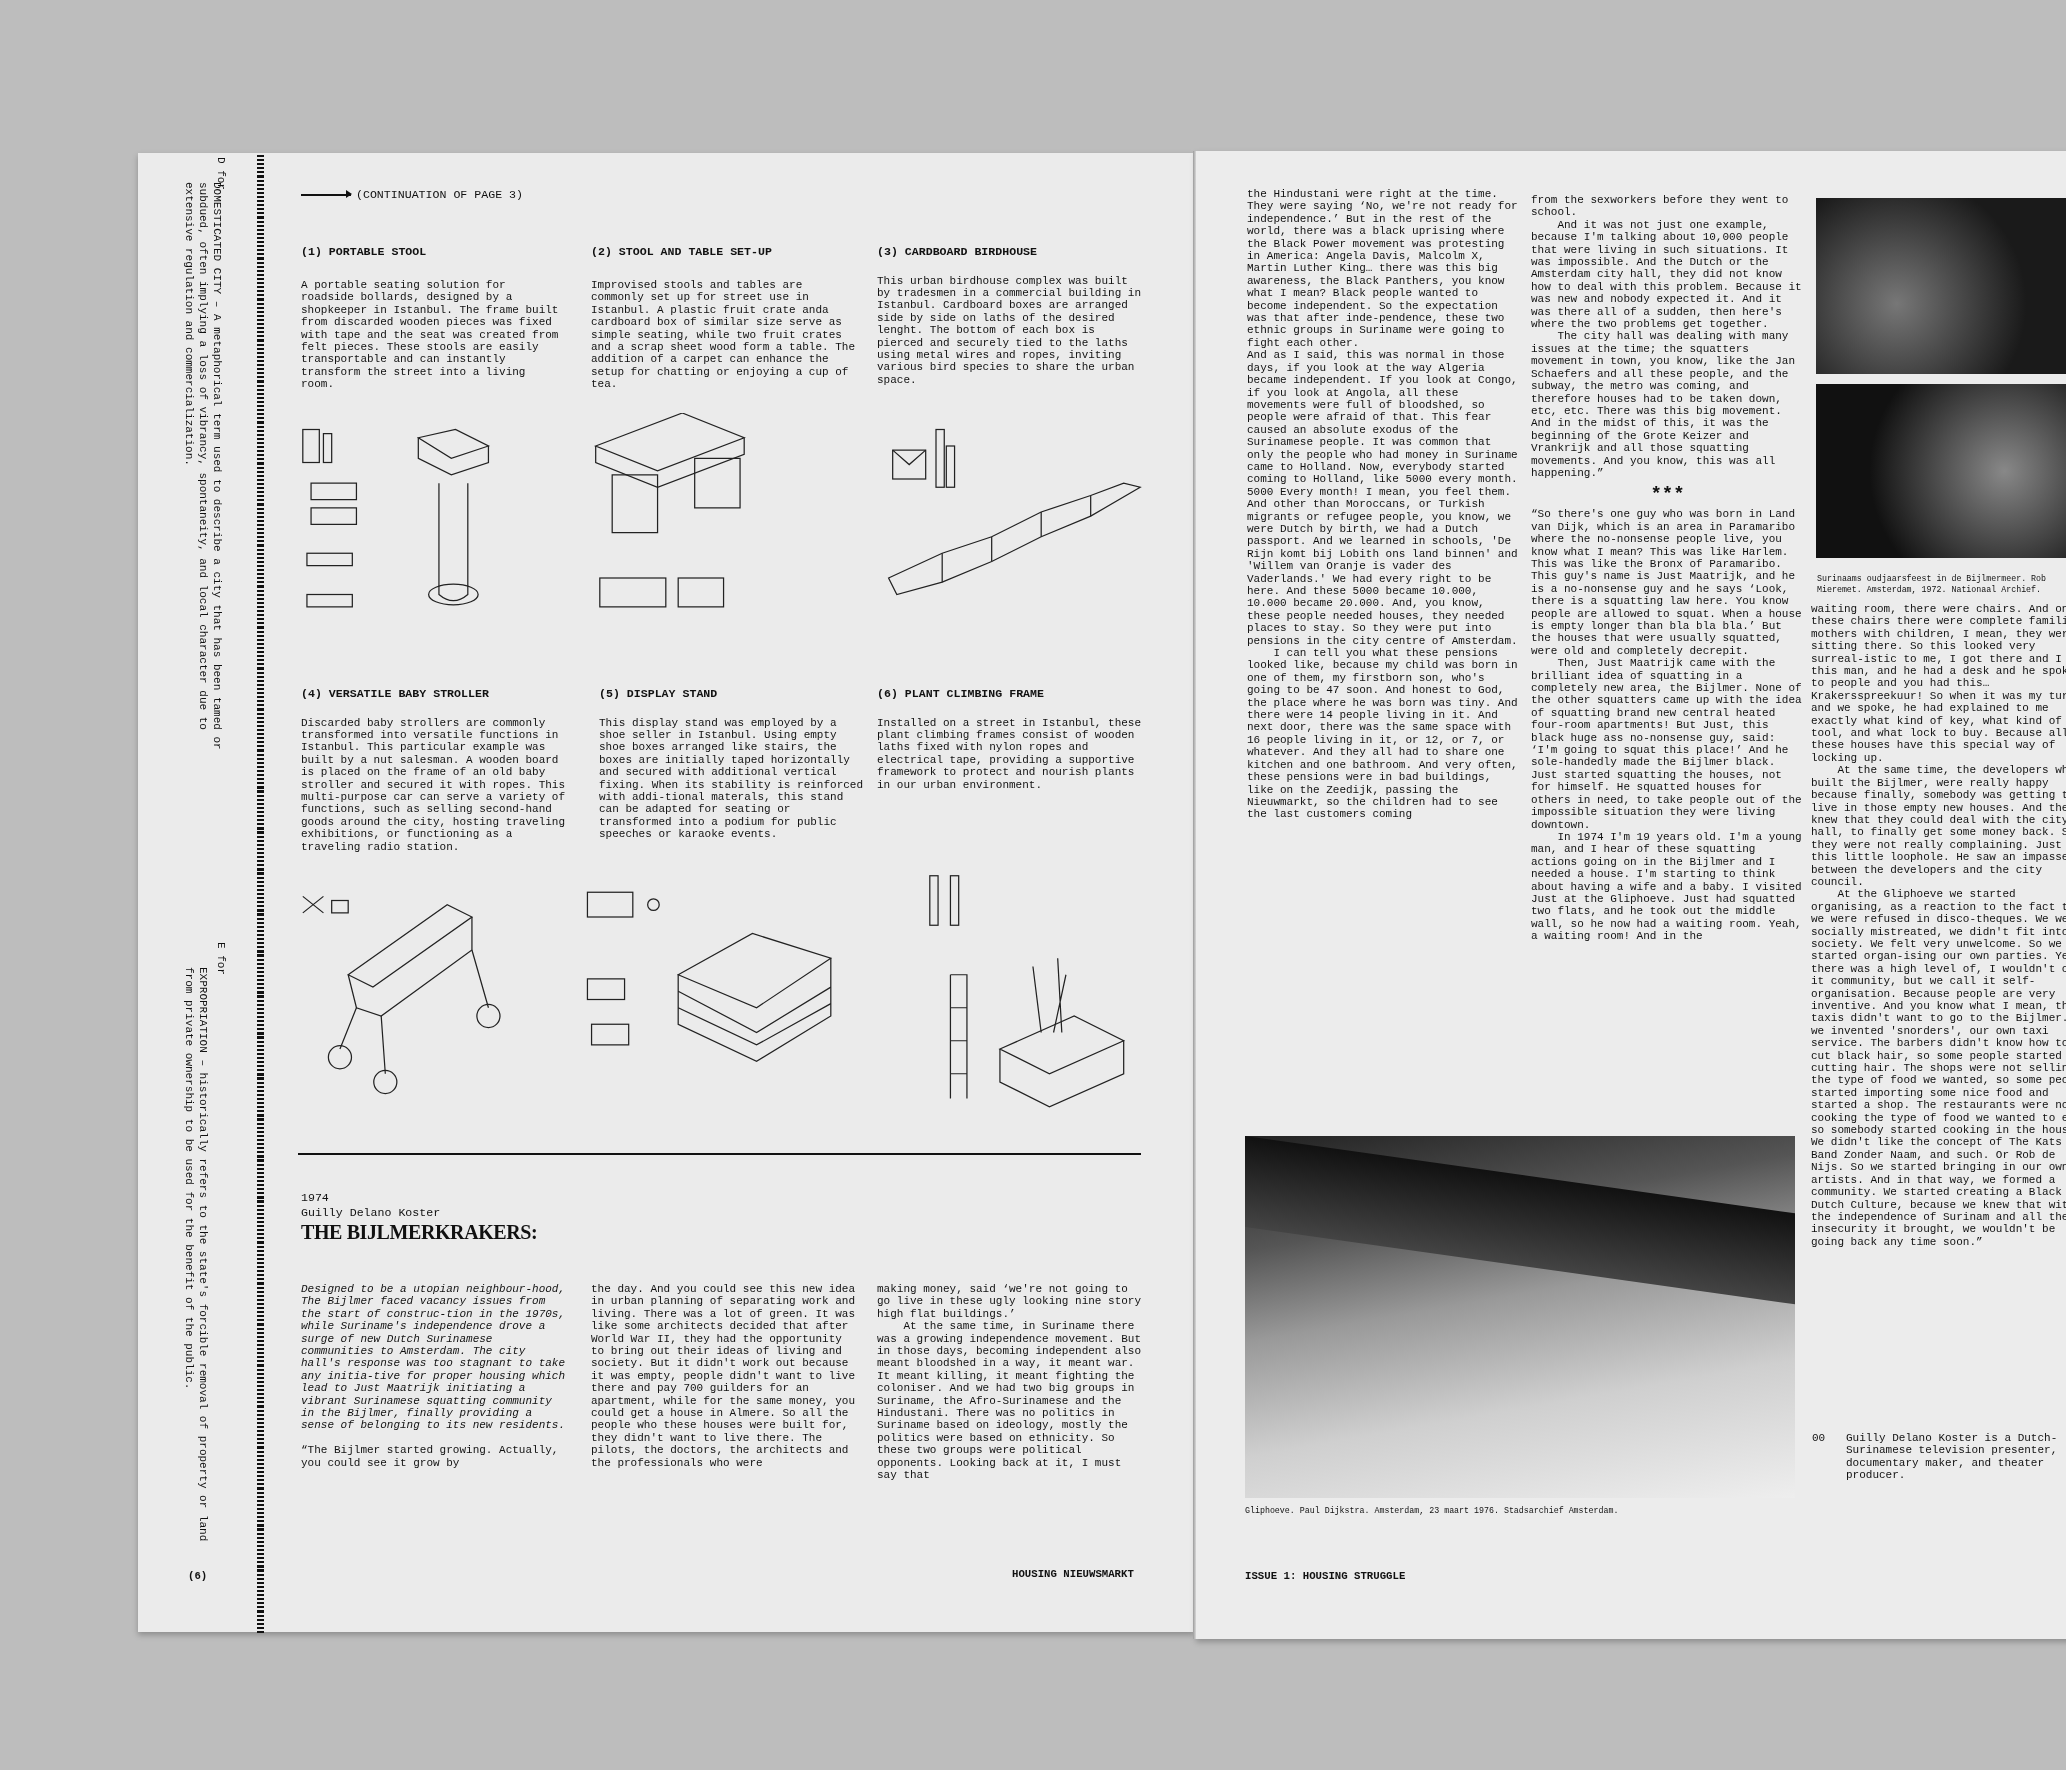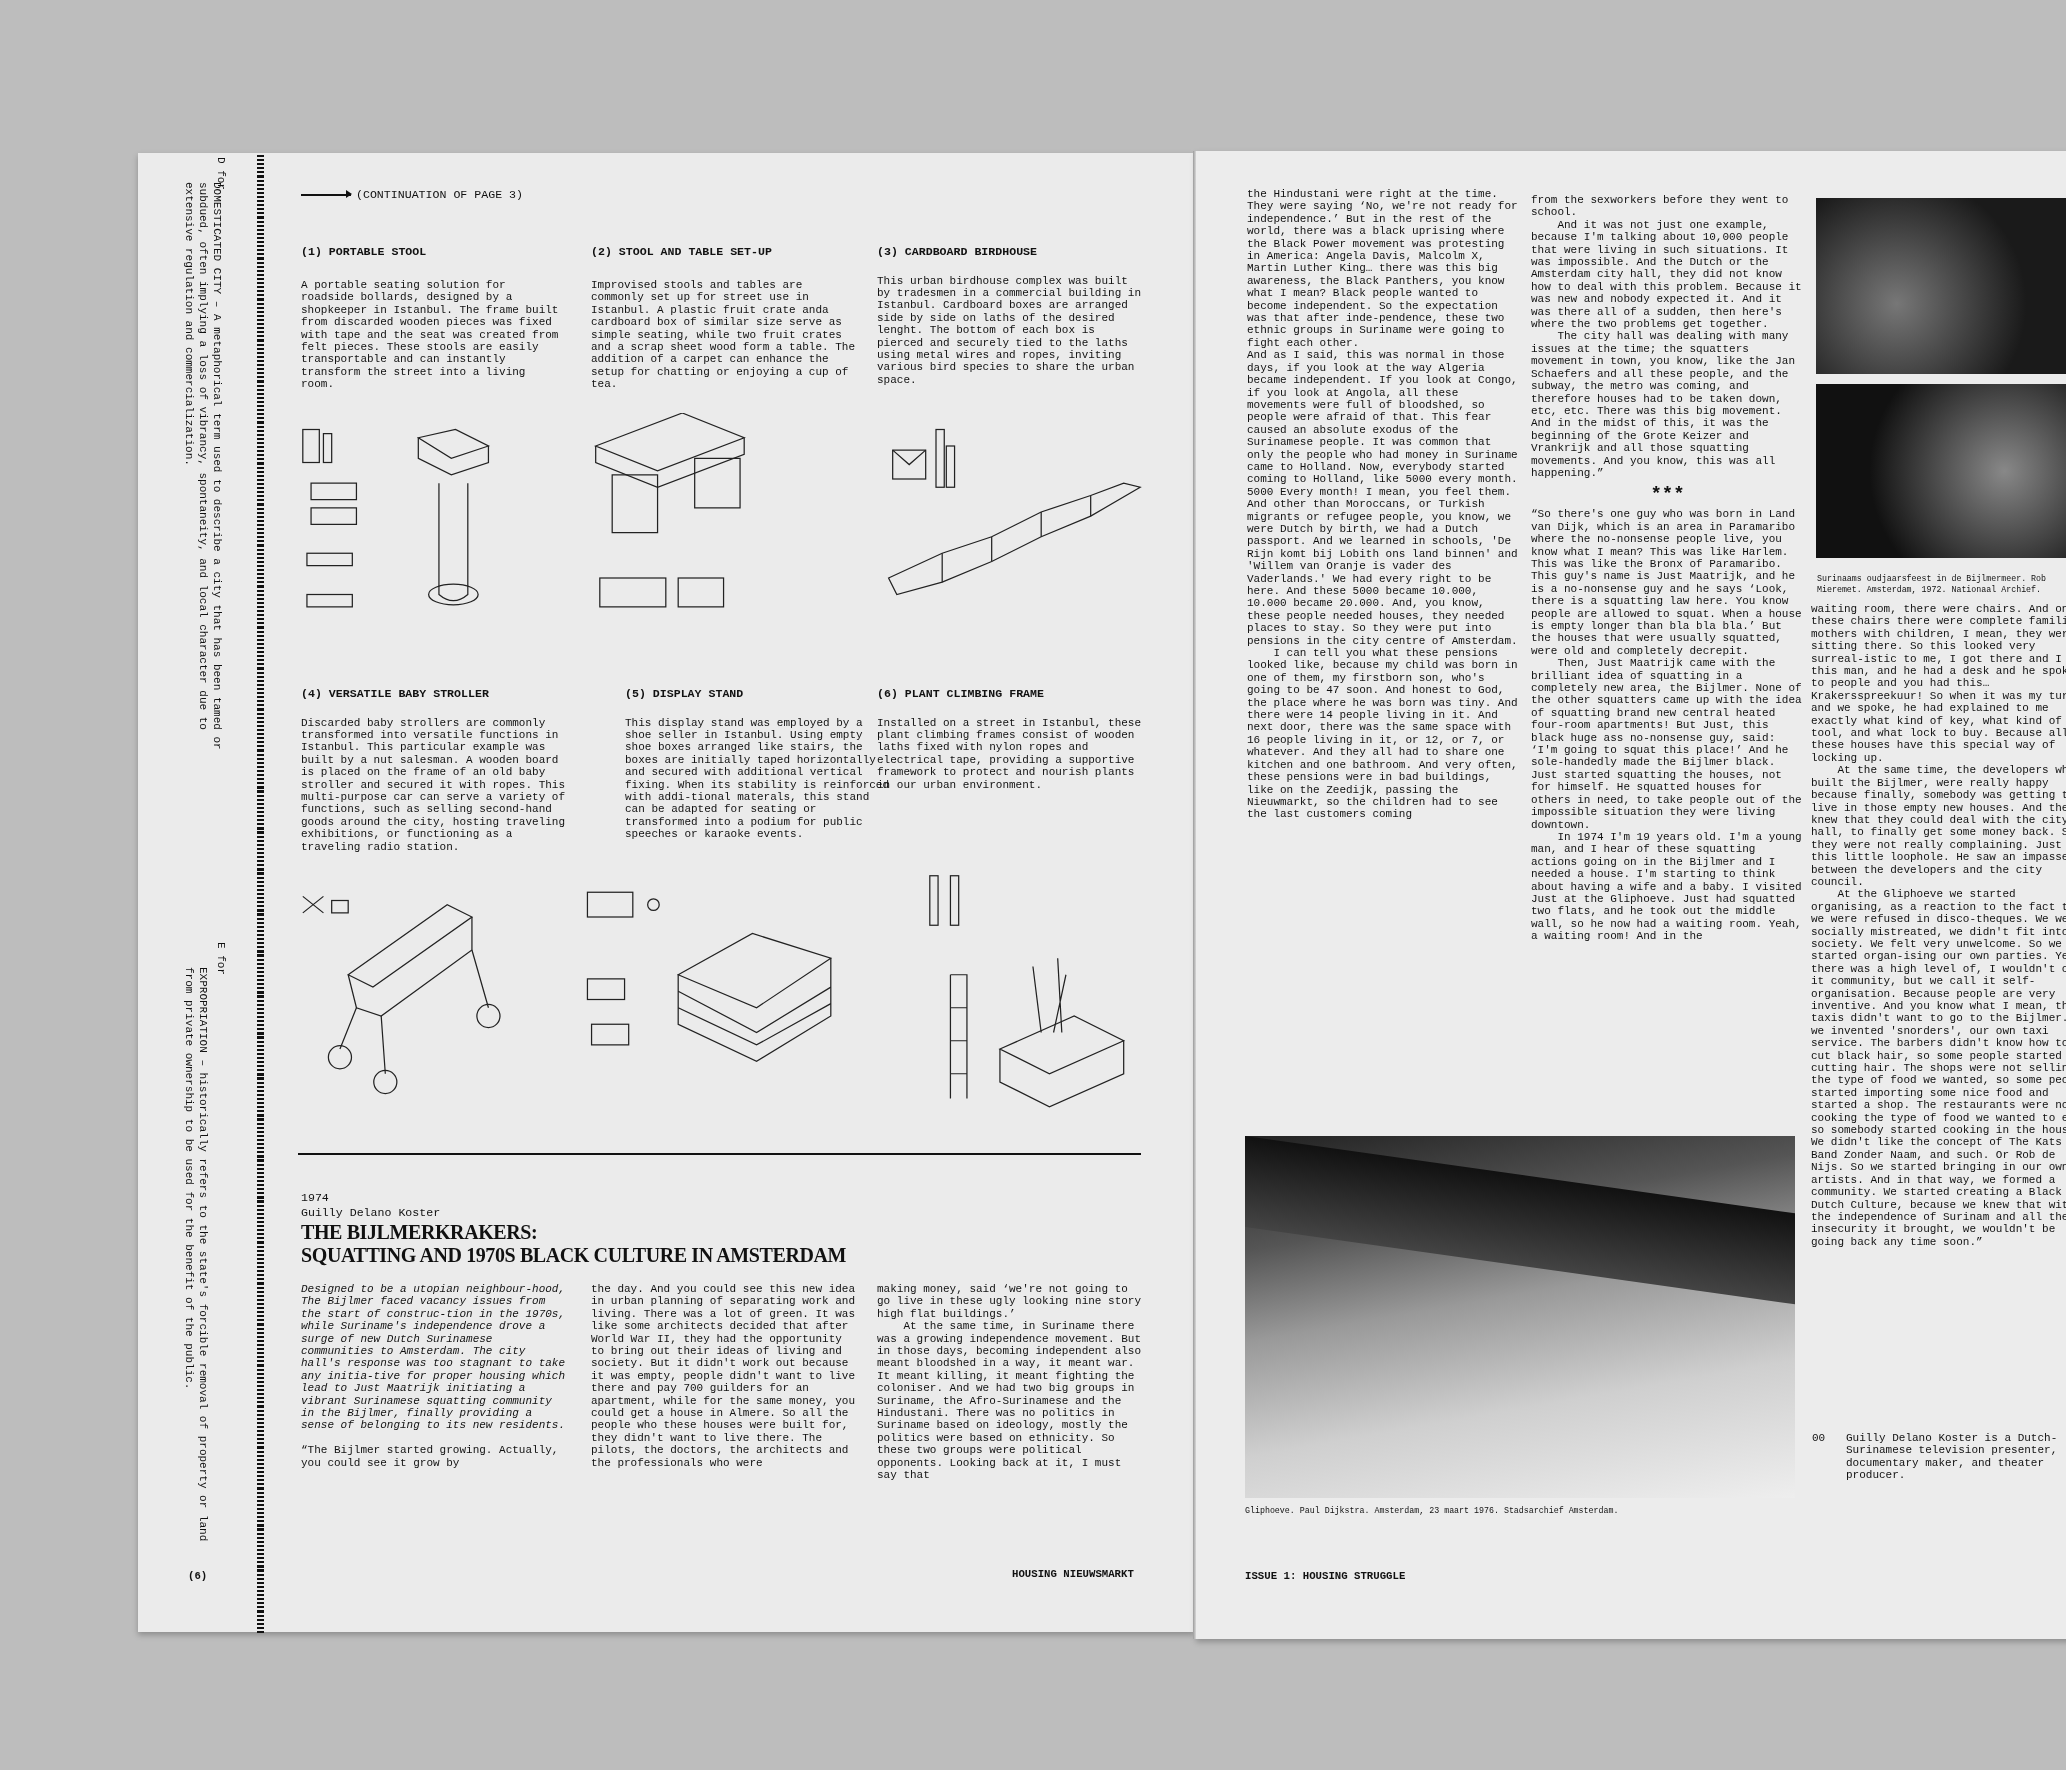--- a/index.html
+++ b/index.html
@@ -87,21 +87,21 @@
       <rect x="1570" y="80" width="20" height="100"></rect>
     <path d="M1430 400 L1560 340 L1680 300 L1800 240 L1920 200 L2000 170 L2040 180 L1920 250 L1800 300 L1680 360 L1560 410 L1450 440 Z"></path>
     <path d="M1560 340 L1560 410 M1680 300 L1680 360 M1800 240 L1800 300 M1920 200 L1920 250"></path>
   </g>
 </svg>
 
 <div class="abs" style="left:301px;top:671px;width:269px;">
   <div class="sec-h">(4) VERSATILE BABY STROLLER</div>
   <div class="body" style="margin-top:16.5px;">Discarded baby strollers are commonly transformed into versatile functions in Istanbul. This particular example was built by a nut salesman. A wooden board is placed on the frame of an old baby stroller and secured it with ropes. This multi-purpose car can serve a variety of functions, such as selling second-hand goods around the city, hosting traveling exhibitions, or functioning as a traveling radio station.</div>
 </div>
-<div class="abs" style="left:625px;top:671px;width:269px;">
+<div class="abs" style="left:599px;top:671px;width:269px;">
   <div class="sec-h">(5) DISPLAY STAND</div>
   <div class="body" style="margin-top:16.5px;">This display stand was employed by a shoe seller in Istanbul. Using empty shoe boxes arranged like stairs, the boxes are initially taped horizontally and secured with additional vertical fixing. When its stability is reinforced with addi-tional materals, this stand can be adapted for seating or transformed into a podium for public speeches or karaoke events.</div>
 </div>
 <div class="abs" style="left:877px;top:671px;width:269px;">
   <div class="sec-h">(6) PLANT CLIMBING FRAME</div>
   <div class="body" style="margin-top:16.5px;">Installed on a street in Istanbul, these plant climbing frames consist of wooden laths fixed with nylon ropes and electrical tape, providing a supportive framework to protect and nourish plants in our urban environment.</div>
 </div>
 
 <svg class="abs" style="left:298px;top:851px;" width="847" height="264" fill="none" stroke="#222" stroke-width="3" viewBox="0 0 2050 640">
   <g>
@@ -132,21 +132,20 @@
     <path d="M1800 440 L1780 280 M1830 440 L1860 300 M1850 440 L1840 260"></path>
   </g>
 </svg>
 
 <div class="hr" style="left:298px;top:1153px;width:843px;"></div>
 
 <div class="abs meta" style="left:301px;top:1190px;">1974</div>
 <div class="abs meta" style="left:301px;top:1205px;">Guilly Delano Koster</div>
 <div class="abs headline" style="left:301px;top:1221px;width:868px;">
   <div>THE BIJLMERKRAKERS:</div>
-  <div>SQUATTING AND 1970S BLACK CULTURE IN AMSTERDAM</div>
 </div>
 
 <div class="abs body" style="left:301px;top:1283px;width:269px;">
   <div class="intro">Designed to be a utopian neighbour-hood, The Bijlmer faced vacancy issues from the start of construc-tion in the 1970s, while Suriname's independence drove a surge of new Dutch Surinamese communities to Amsterdam. The city hall's response was too stagnant to take any initia-tive for proper housing which lead to Just Maatrijk initiating a vibrant Surinamese squatting community in the Bijlmer, finally providing a sense of belonging to its new residents.</div>
   <div style="margin-top:12.4px;">“The Bijlmer started growing. Actually, you could see it grow by</div>
 </div>
 <div class="abs body" style="left:591px;top:1283px;width:269px;white-space:pre-wrap;">the day. And you could see this new idea in urban planning of separating work and living. There was a lot of green. It was like some architects decided that after World War II, they had the opportunity to bring out their ideas of living and society. But it didn't work out because it was empty, people didn't want to live there and pay 700 guilders for an apartment, while for the same money, you could get a house in Almere. So all the people who these houses were built for, they didn't want to live there. The pilots, the doctors, the architects and the professionals who were</div>
 <div class="abs body" style="left:877px;top:1283px;width:269px;white-space:pre-wrap;">making money, said ‘we're not going to go live in these ugly looking nine story high flat buildings.’
     At the same time, in Suriname there was a growing independence movement. But in those days, becoming independent also meant bloodshed in a way, it meant war. It meant killing, it meant fighting the coloniser. And we had two big groups in Suriname, the Afro-Surinamese and the Hindustani. There was no politics in Suriname based on ideology, mostly the politics were based on ethnicity. So these two groups were political opponents. Looking back at it, I must say that</div>
 

